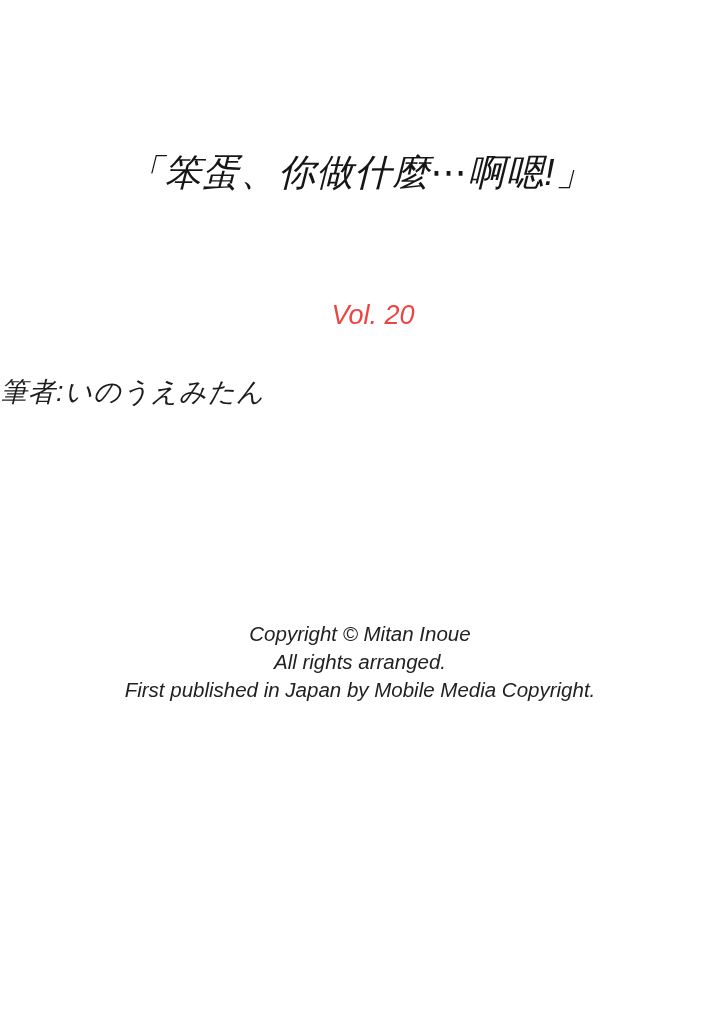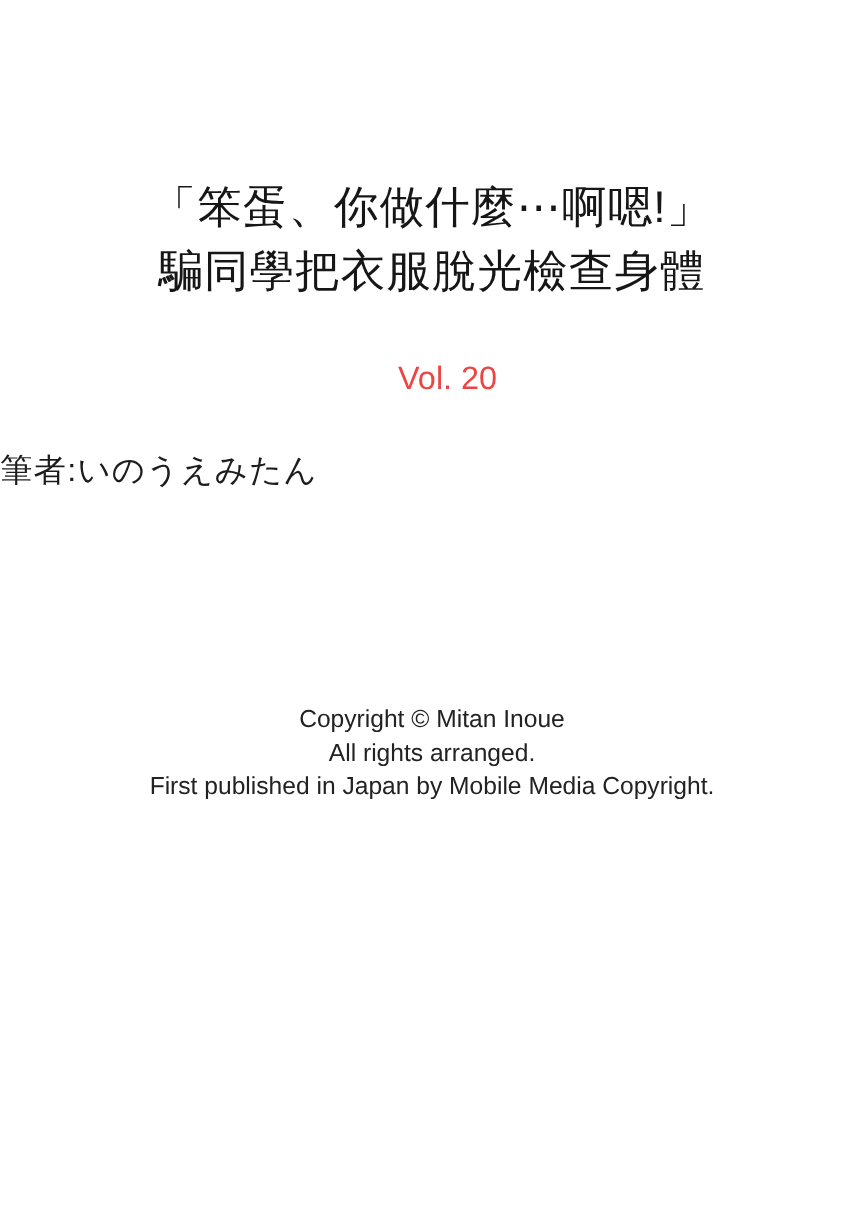--- a/index.html
+++ b/index.html
@@ -9,20 +9,21 @@
   }
   .page {
     position: relative;
     width: 720px;
     height: 1015px;
     margin: 0 auto;
     background: #ffffff;
     color: #1a1a1a;
     font-family: "Liberation Sans", "DejaVu Sans", sans-serif;
     overflow: hidden;
+    font-style: italic;
   }
   .title-block {
     position: absolute;
     top: 146px;
     left: 0;
     width: 100%;
     text-align: center;
     font-size: 37px;
     line-height: 53px;
     letter-spacing: 1px;
@@ -43,40 +44,39 @@
     top: 374px;
     left: 0;
     width: 100%;
     text-align: left;
     font-size: 27px;
     letter-spacing: 1px;
     color: #1c1c1c;
   }
   .credits {
     position: absolute;
-    top: 586px;
+    top: 620px;
     left: 0;
     width: 100%;
     text-align: center;
     font-size: 20.5px;
     line-height: 28px;
     color: #222222;
   }
   .credits div {
     white-space: nowrap;
   }
 </style>
 </head>
 <body>
 
 <div class="page">
 
   <div class="title-block">
     <div>「笨蛋、你做什麼⋯啊嗯!」</div>
-    <div>騙同學把衣服脫光檢查身體</div>
   </div>
 
   <div class="volume">Vol. 20</div>
 
   <div class="author">筆者:いのうえみたん</div>
 
   <div class="credits">
     <div>Copyright © Mitan Inoue</div>
     <div>All rights arranged.</div>
     <div>First published in Japan by Mobile Media Copyright.</div>

